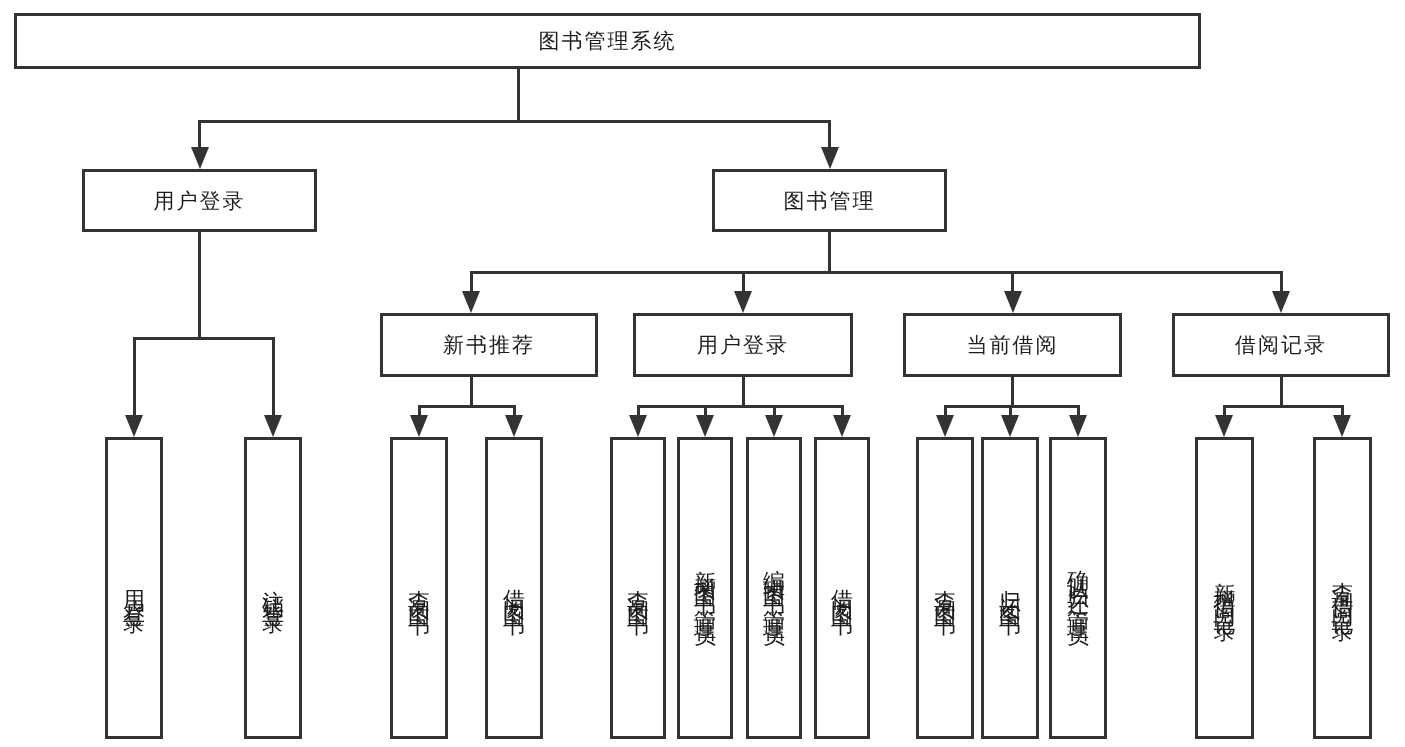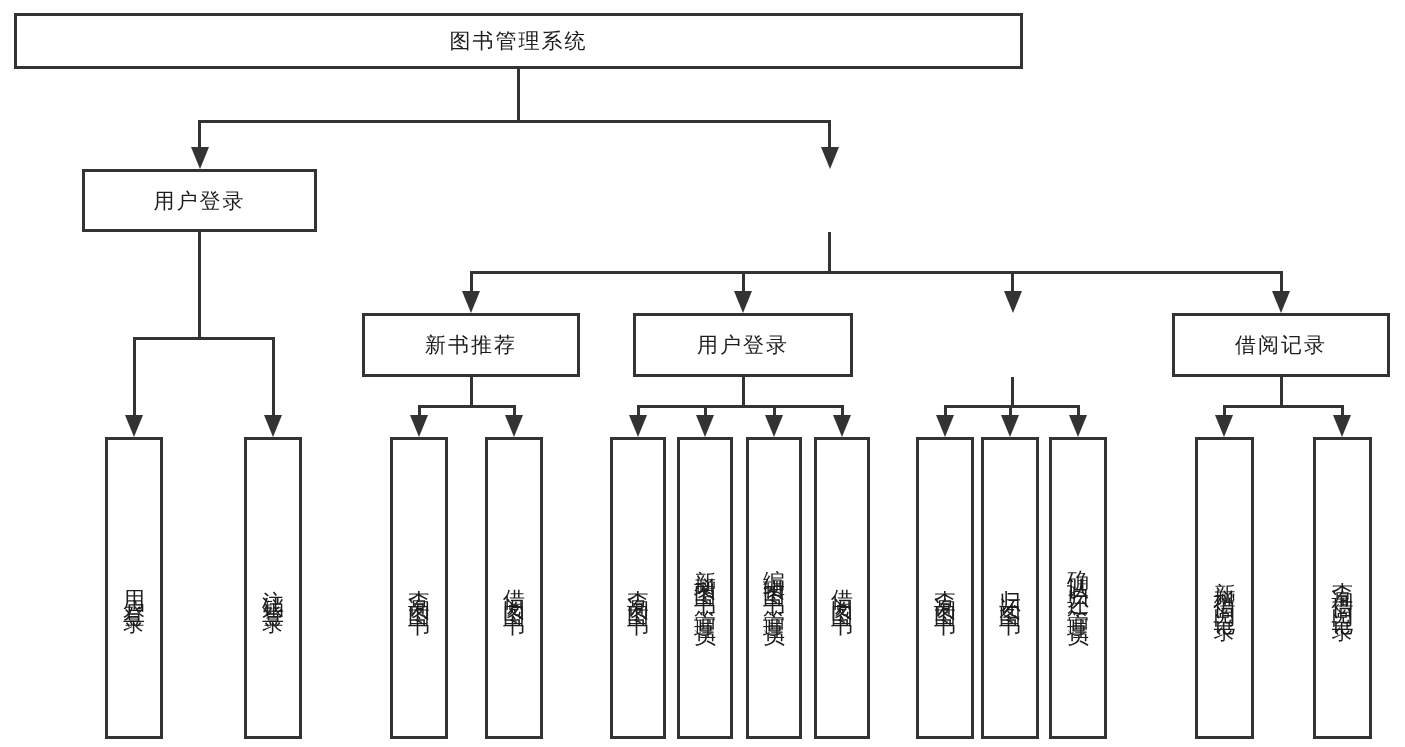--- a/index.html
+++ b/index.html
@@ -34,26 +34,28 @@
     position:absolute;right:4px;bottom:4px;z-index:9;
     font-size:23px;letter-spacing:1px;color:var(--wm);opacity:.85;
     white-space:nowrap;pointer-events:none;
   }
 </style>
 </head>
 <body>
 
 <div class="canvas">
 
-  <div class="box h" style="left:14px;top:13px;width:1009px;height:56px">图书管理系统</div>
+  <div class="box h" style="left:14px;top:13px;width:1187px;height:56px">图书管理系统</div>
 
   <div class="box h" style="left:82px;top:169px;width:235px;height:63px">用户登录</div>
+  <div class="box h" style="left:712px;top:169px;width:235px;height:63px">图书管理</div>
 
-  <div class="box h" style="left:362px;top:313px;width:218px;height:64px">新书推荐</div>
+  <div class="box h" style="left:380px;top:313px;width:218px;height:64px">新书推荐</div>
   <div class="box h" style="left:633px;top:313px;width:220px;height:64px">用户登录</div>
+  <div class="box h" style="left:903px;top:313px;width:219px;height:64px">当前借阅</div>
   <div class="box h" style="left:1172px;top:313px;width:218px;height:64px">借阅记录</div>
 
   <div class="box v" style="left:105px;top:437px;width:58px;height:302px">用户登录</div>
   <div class="box v" style="left:244px;top:437px;width:58px;height:302px">注销登录</div>
 
   <div class="box v" style="left:390px;top:437px;width:58px;height:302px">查询图书</div>
   <div class="box v" style="left:485px;top:437px;width:58px;height:302px">借阅图书</div>
 
   <div class="box v" style="left:610px;top:437px;width:56px;height:302px">查询图书</div>
   <div class="box v" style="left:677px;top:437px;width:56px;height:302px">新增图书（管理员）</div>

